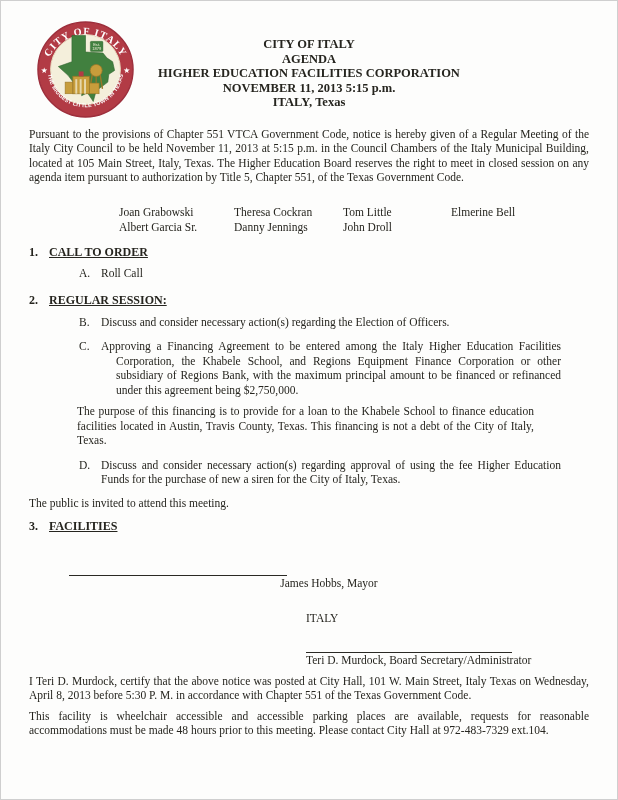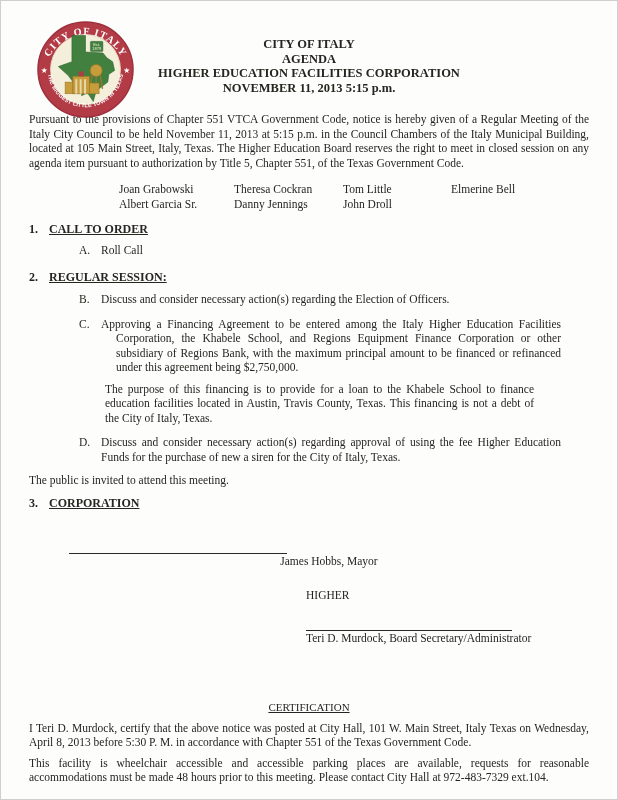--- a/index.html
+++ b/index.html
@@ -12,32 +12,32 @@
     padding:0 28px;
     overflow:hidden;
   }
   
   .logo { position:absolute; left:36px; top:20px; width:97px; height:97px; }
   
   .header { padding-top:36px; text-align:center; font-weight:bold; font-size:12.5px; line-height:14.5px; }
   
   .notice { margin-top:17px; text-align:justify; line-height:14.6px; }
   
-  .members { margin-top:12px; margin-left:90px; display:grid;
+  .members { margin-top:20px; margin-left:90px; display:grid;
              grid-template-columns:115px 109px 108px auto; line-height:15px; }
   
   .section { display:flex; font-weight:bold; font-size:12px; }
   .sec-num { width:20px; }
   .sec-title { text-decoration:underline; }
   .mt10{margin-top:10px;} 
   .item { display:flex; margin-left:50px; }
   .item-letter { width:22px; flex:0 0 22px; }
   .item-text { flex:1; margin-right:28px; text-align:justify; }
   .hang15 { padding-left:15px; text-indent:-15px; }
-  .sub-note { margin-left:76px; margin-right:55px; margin-top:7px; text-align:justify; }
+  .sub-note { margin-left:48px; margin-right:55px; margin-top:7px; text-align:justify; }
   .public-invite { margin-top:9px; text-align:left; }
   
   .sig-line-left  { margin-top:42px; margin-left:40px; width:218px; border-bottom:1px solid #2a2924; height:0; }
   .sig-name-left  { margin-left:40px;text-align:center; }
   .attest { margin-top:20px; margin-left:277px; }
   .sig-line-right { margin-top:27px; margin-left:277px; width:206px; border-bottom:1px solid #2a2924; height:0; }
   .sig-name-right { margin-left:277px; }
   
   .cert-title { margin-top:55px; text-align:center; font-size:11px; }
   .cert-title span { text-decoration:underline; }
@@ -91,20 +91,21 @@
         <rect x="43" y="52" width="5" height="5" fill="#b23b45"></rect>
       </g>
     </svg>
   </div>
 
   <div class="header">
     <div>CITY OF ITALY</div>
     <div>AGENDA</div>
     <div>HIGHER EDUCATION FACILITIES CORPORATION</div>
     <div>NOVEMBER 11, 2013 5:15 p.m.</div>
+    <div>ITALY, Texas</div>
   </div>
 
   <p class="notice">Pursuant to the provisions of Chapter 551 VTCA Government Code, notice is hereby given of a Regular Meeting of the Italy City Council to be held November 11, 2013 at 5:15 p.m. in the Council Chambers of the Italy Municipal Building, located at 105 Main Street, Italy, Texas.  The Higher Education Board reserves the right to meet in closed session on any agenda item pursuant to authorization by Title 5, Chapter 551, of the Texas Government Code.</p>
 
   <div class="members">
     <span>Joan Grabowski</span>
     <span>Theresa Cockran</span>
     <span>Tom Little</span>
     <span>Elmerine Bell</span>
     <span>Albert Garcia Sr.</span>
@@ -136,28 +137,25 @@
   </div>
   <p class="sub-note">The purpose of this financing is to provide for a loan to the Khabele School to finance education facilities located in Austin, Travis County, Texas.  This financing is not a debt of the City of Italy, Texas.</p>
   <div class="item mt10">
     <span class="item-letter">D.</span>
     <span class="item-text">Discuss and consider necessary action(s) regarding approval of using the fee Higher Education Funds for the purchase of new a siren for the City of Italy, Texas.</span>
   </div>
   <p class="public-invite">The public is invited to attend this meeting.</p>
 
   <div class="section" style="margin-top:8.5px;">
     <span class="sec-num">3.</span>
-    <span class="sec-title">CORPORATION</span>
+    <span class="sec-title">FACILITIES</span>
   </div>
 
   <div class="sig-line-left"></div>
   <div class="sig-name-left">James Hobbs, Mayor</div>
-  <div class="attest">HIGHER</div>
+  <div class="attest">ITALY</div>
   <div class="sig-line-right"></div>
   <div class="sig-name-right">Teri D. Murdock, Board Secretary/Administrator</div>
 
-  <div class="cert-title">
-    <span>CERTIFICATION</span>
-  </div>
   <p class="cert-body">I Teri D. Murdock, certify that the above notice was posted at City Hall, 101 W. Main Street, Italy Texas on Wednesday, April 8, 2013 before 5:30 P. M. in accordance with Chapter 551 of the Texas Government Code.</p>
   <p class="access-body">This facility is wheelchair accessible and accessible parking places are available, requests for reasonable accommodations must be made 48 hours prior to this meeting.  Please contact City Hall at 972-483-7329 ext.104.</p>
 
 </div>
 
 </body></html>

